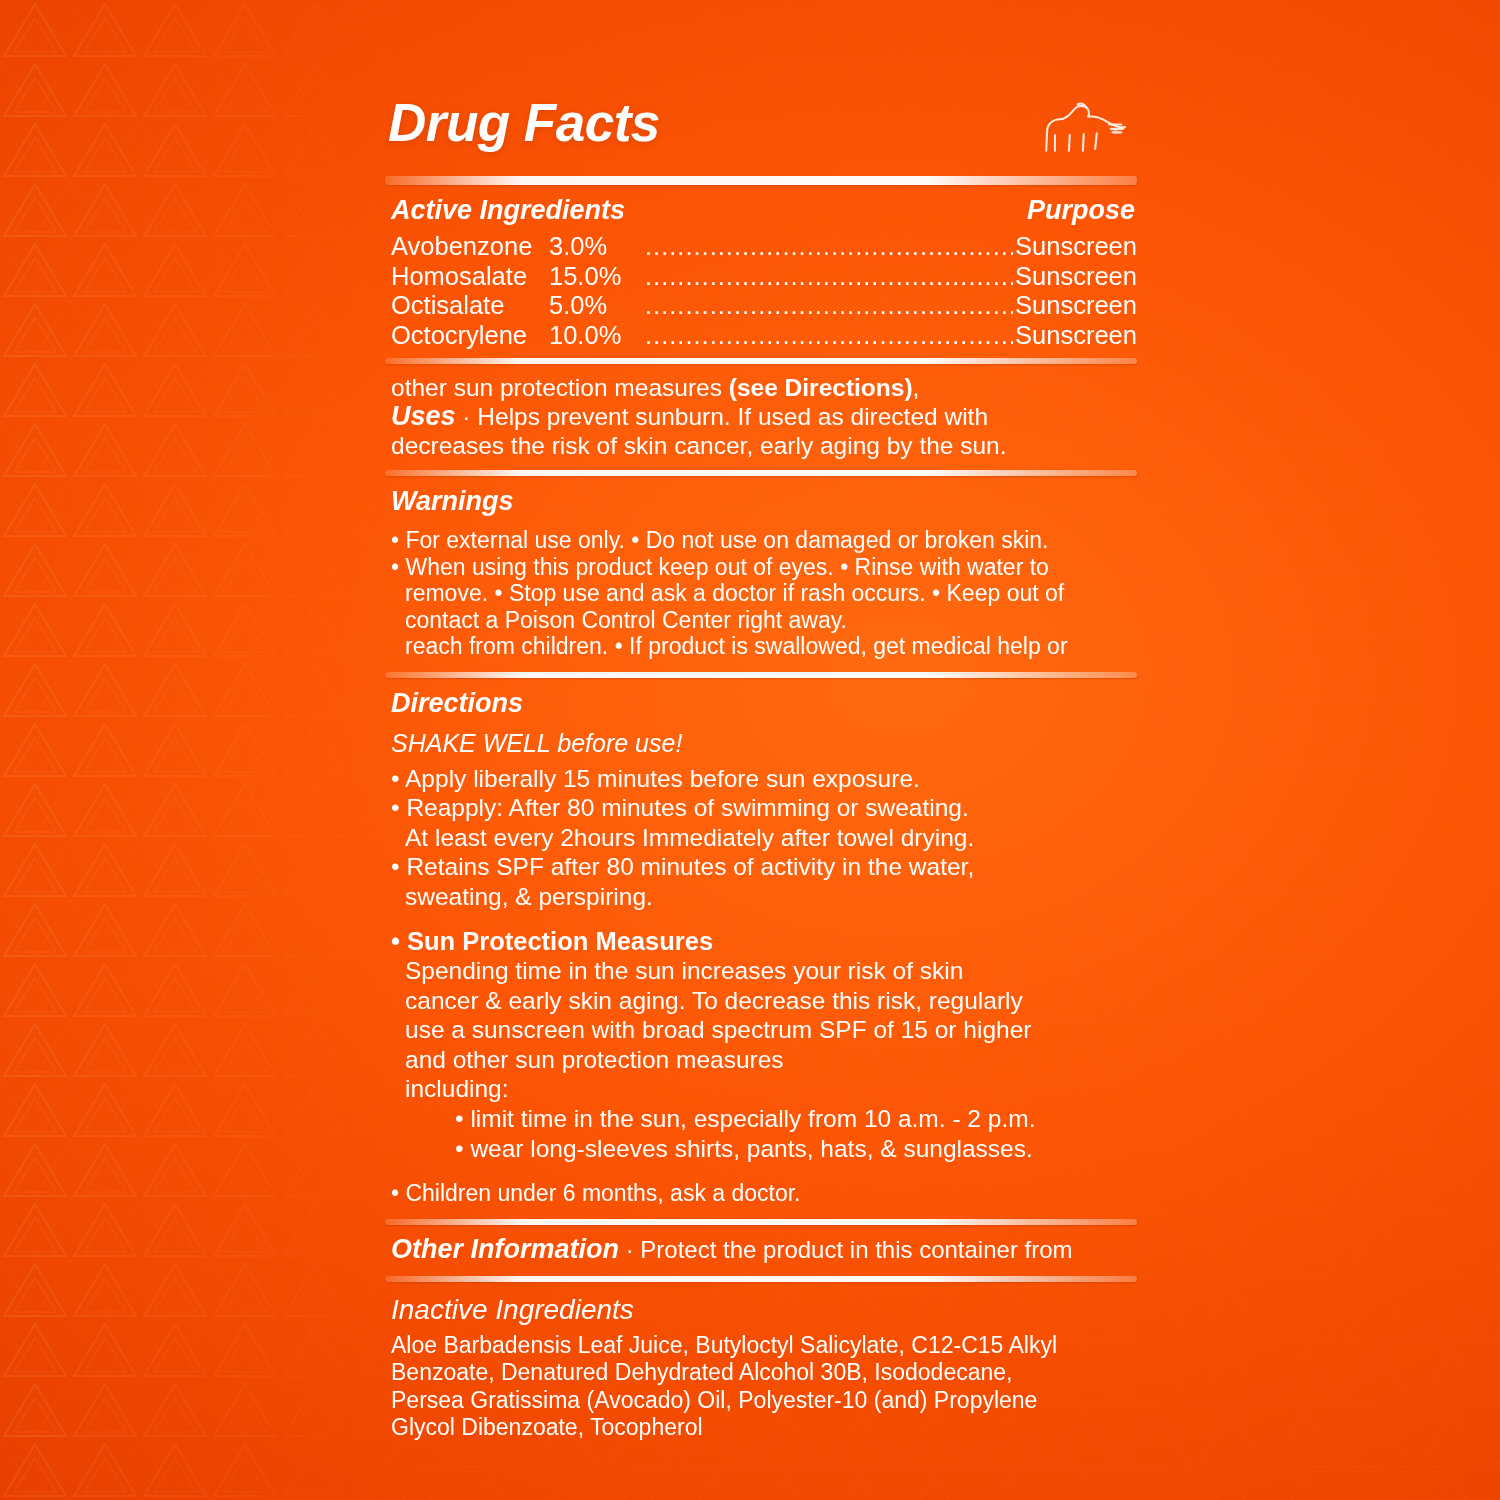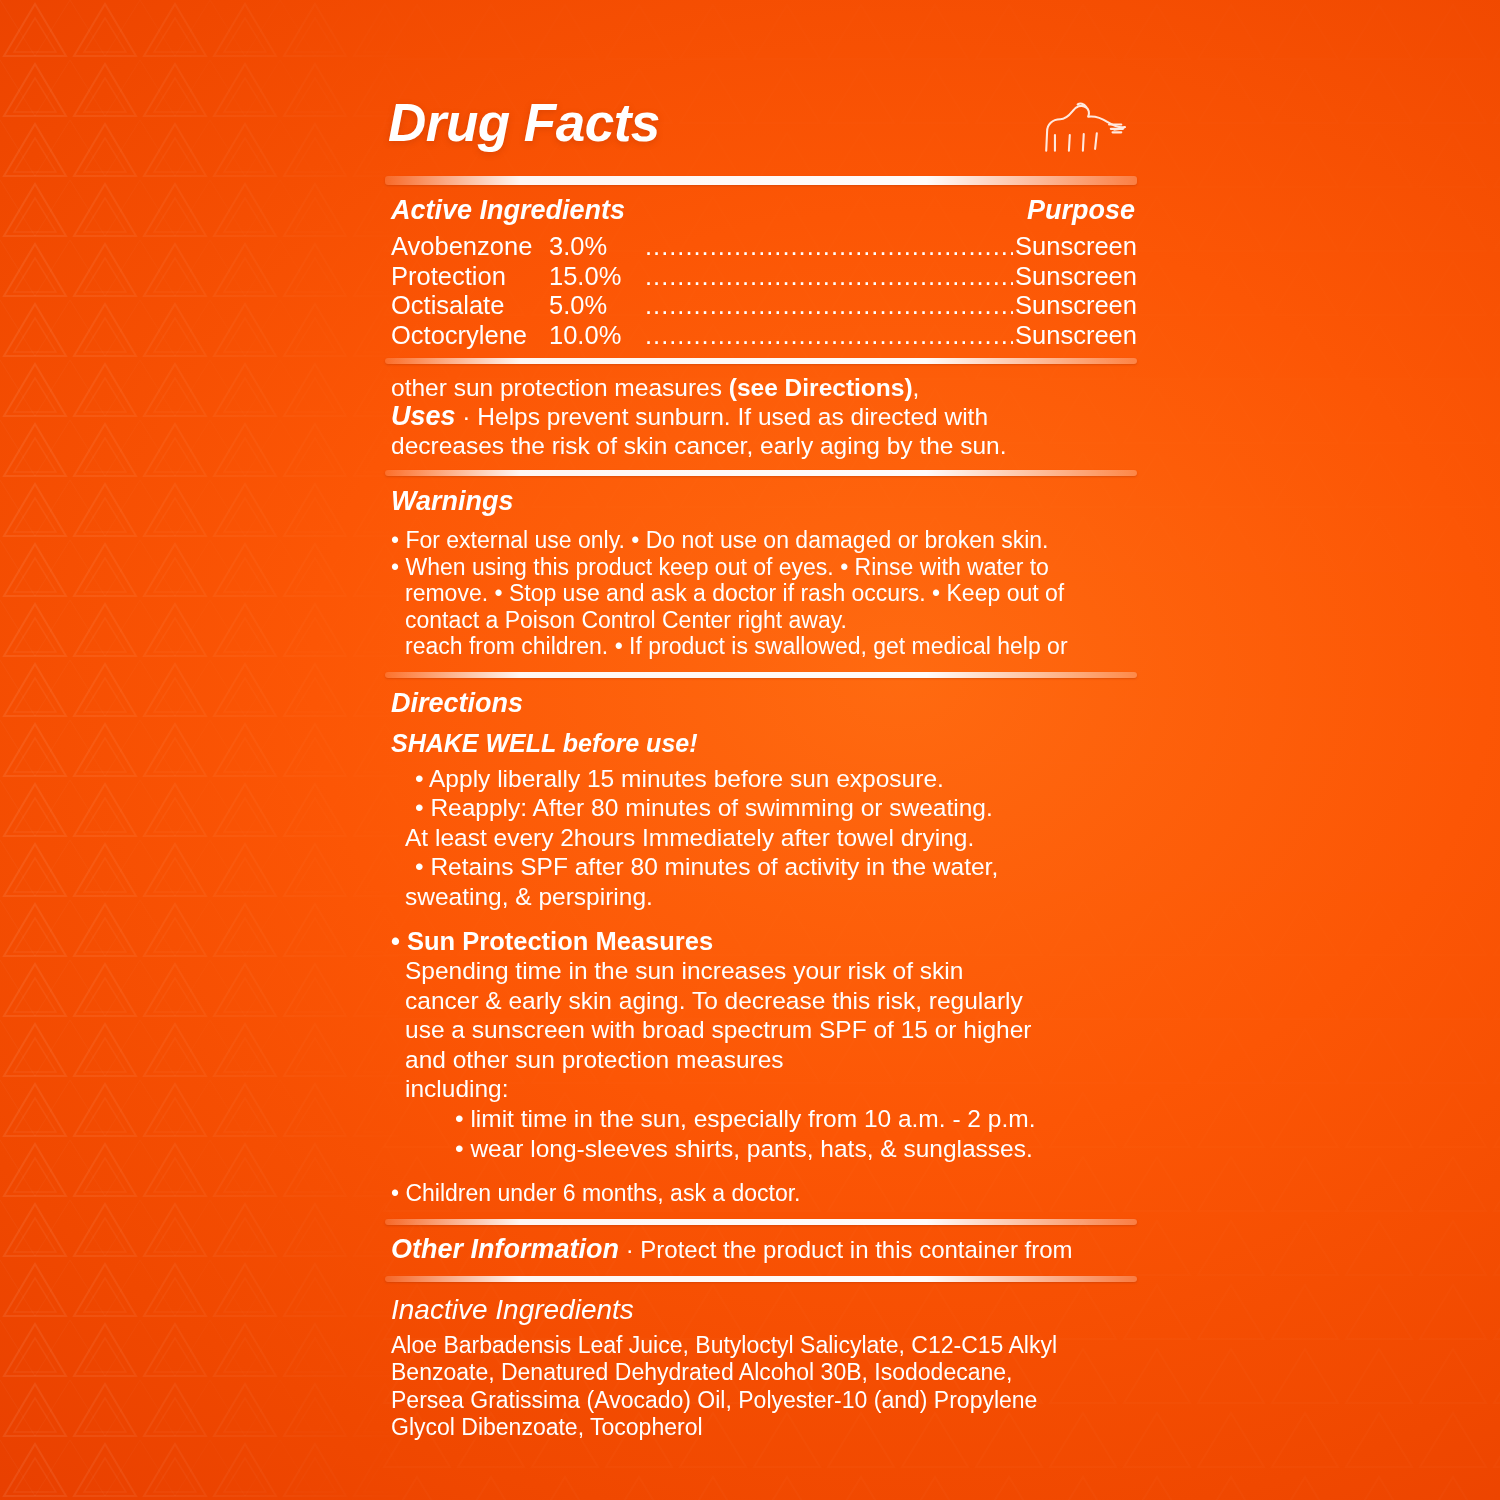--- a/index.html
+++ b/index.html
@@ -146,30 +146,30 @@
   }
   .warn-list {
     font-size: 23px;
     line-height: 26.5px;
     padding: 4px 2px 6px 6px;
   }
   .warn-list .indent { padding-left: 14px; }
 
   .dir-sub {
     font-size: 25px;
-    font-weight: bold;
+    font-weight: normal;
     font-style: italic;
     padding: 4px 2px 4px 6px;
   }
   .dir-list {
     font-size: 24.5px;
     line-height: 29.5px;
     padding: 2px 2px 2px 6px;
   }
-  .dir-list .li { text-indent: -14px; padding-left: 14px; margin-left: 24px; }
+  .dir-list .li { text-indent: -14px; padding-left: 14px; }
   .dir-list .cont { padding-left: 14px; }
 
   .spm-title {
     font-size: 25.5px;
     font-weight: bold;
     padding: 14px 2px 0 6px;
   }
   .spm-body {
     font-size: 24.5px;
     line-height: 29.5px;
@@ -273,21 +273,21 @@
       </div>
 
       <div class="ai-table">
         <div class="ai-row">
           <span class="ai-name">Avobenzone</span>
           <span class="ai-pct">3.0%</span>
           <span class="ai-dots">........................................................</span>
           <span class="ai-purpose">Sunscreen</span>
         </div>
         <div class="ai-row">
-          <span class="ai-name">Protection</span>
+          <span class="ai-name">Homosalate</span>
           <span class="ai-pct">15.0%</span>
           <span class="ai-dots">........................................................</span>
           <span class="ai-purpose">Sunscreen</span>
         </div>
         <div class="ai-row">
           <span class="ai-name">Octisalate</span>
           <span class="ai-pct">5.0%</span>
           <span class="ai-dots">........................................................</span>
           <span class="ai-purpose">Sunscreen</span>
         </div>

